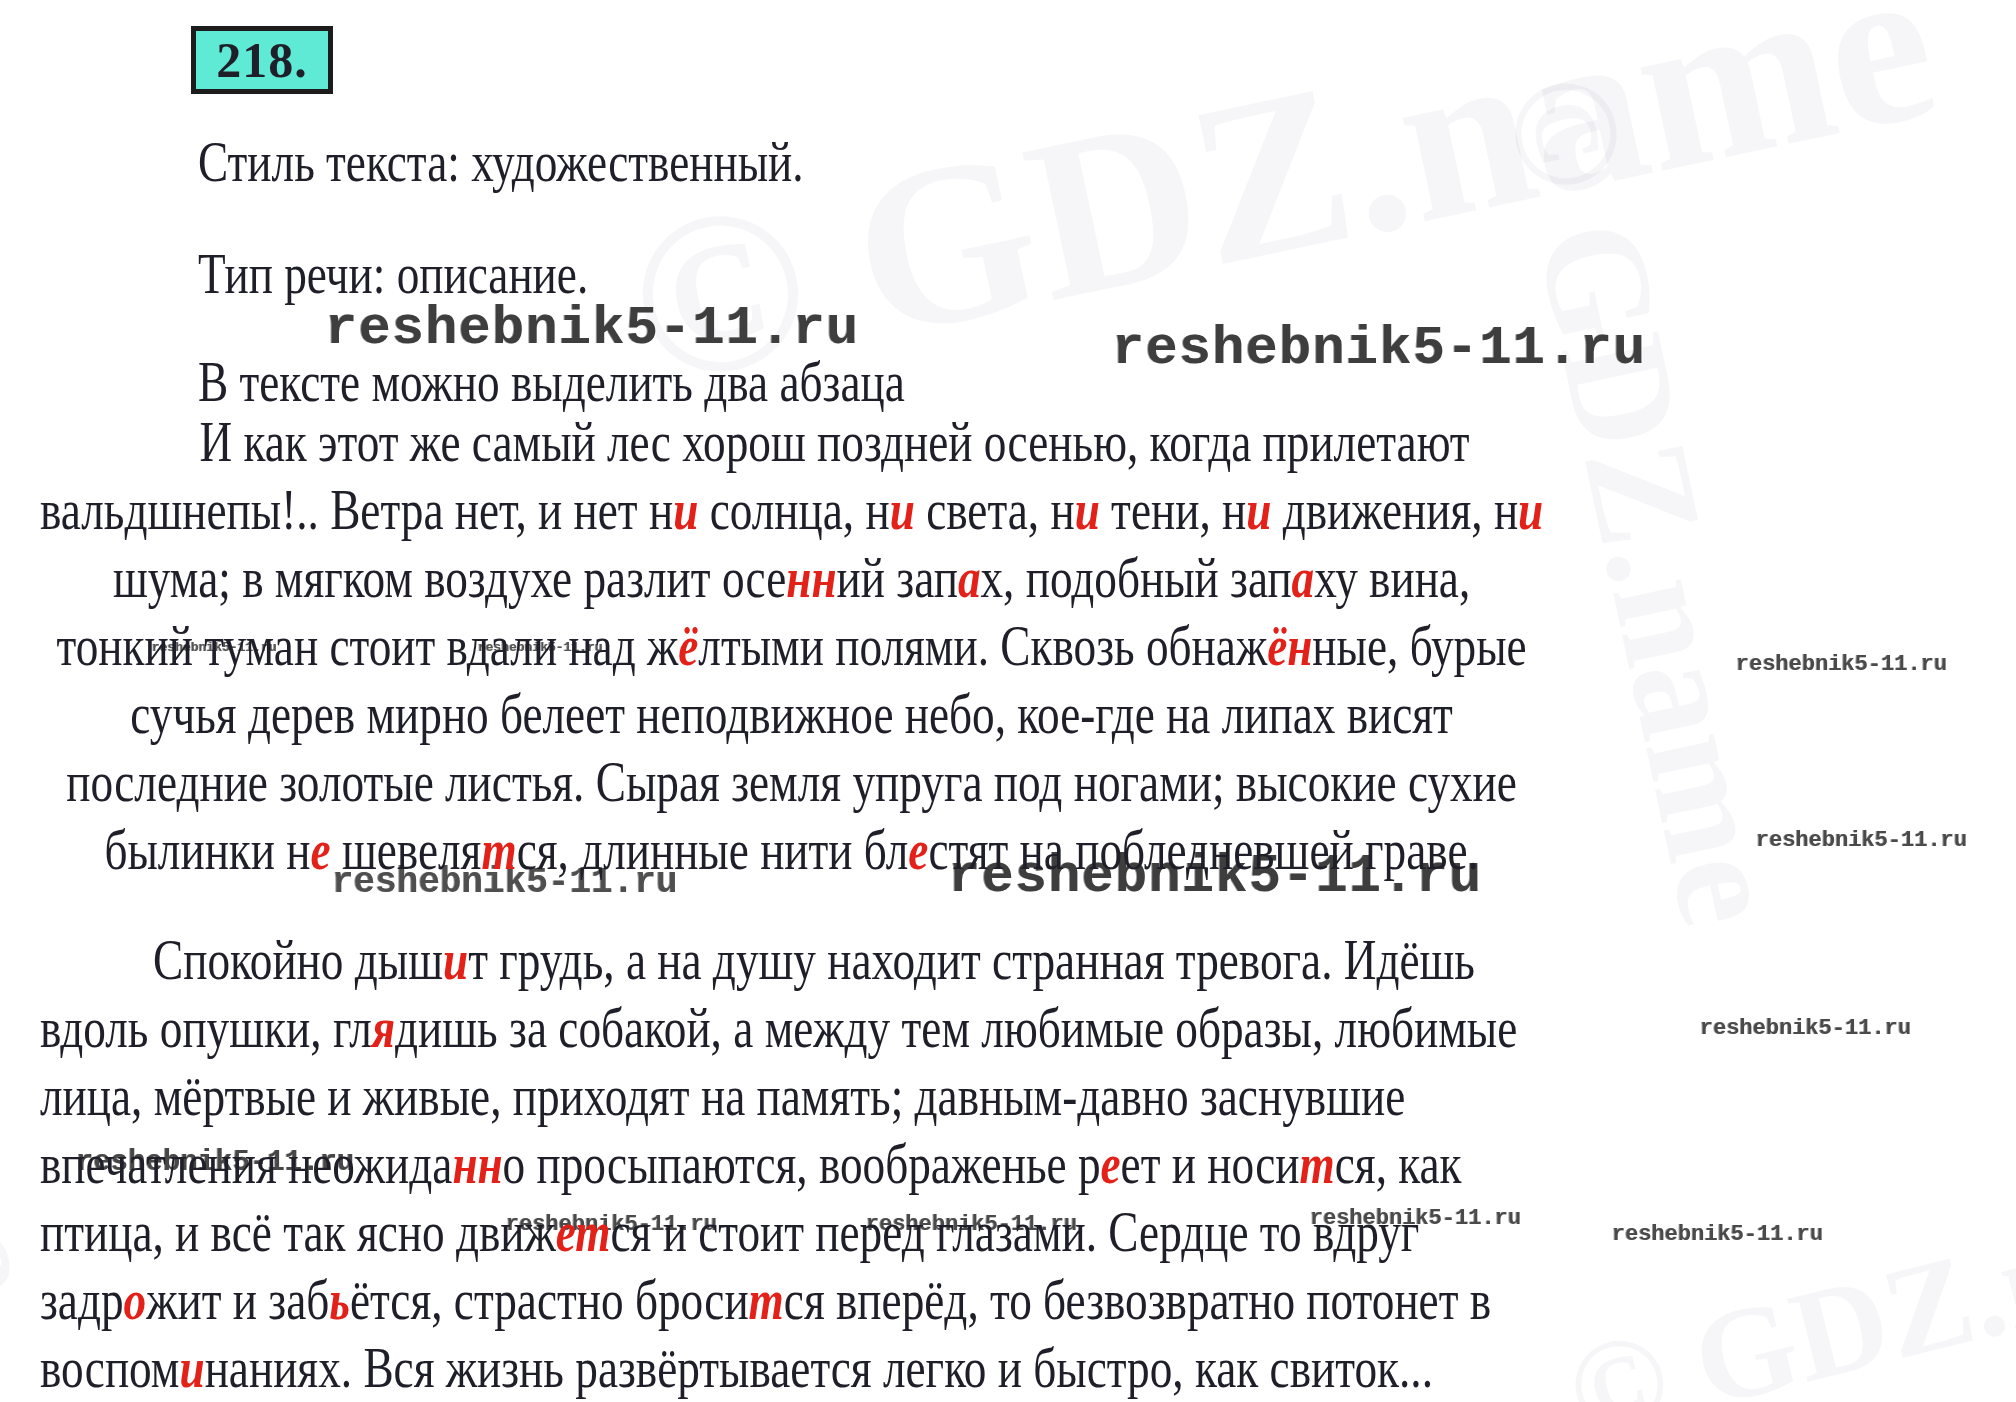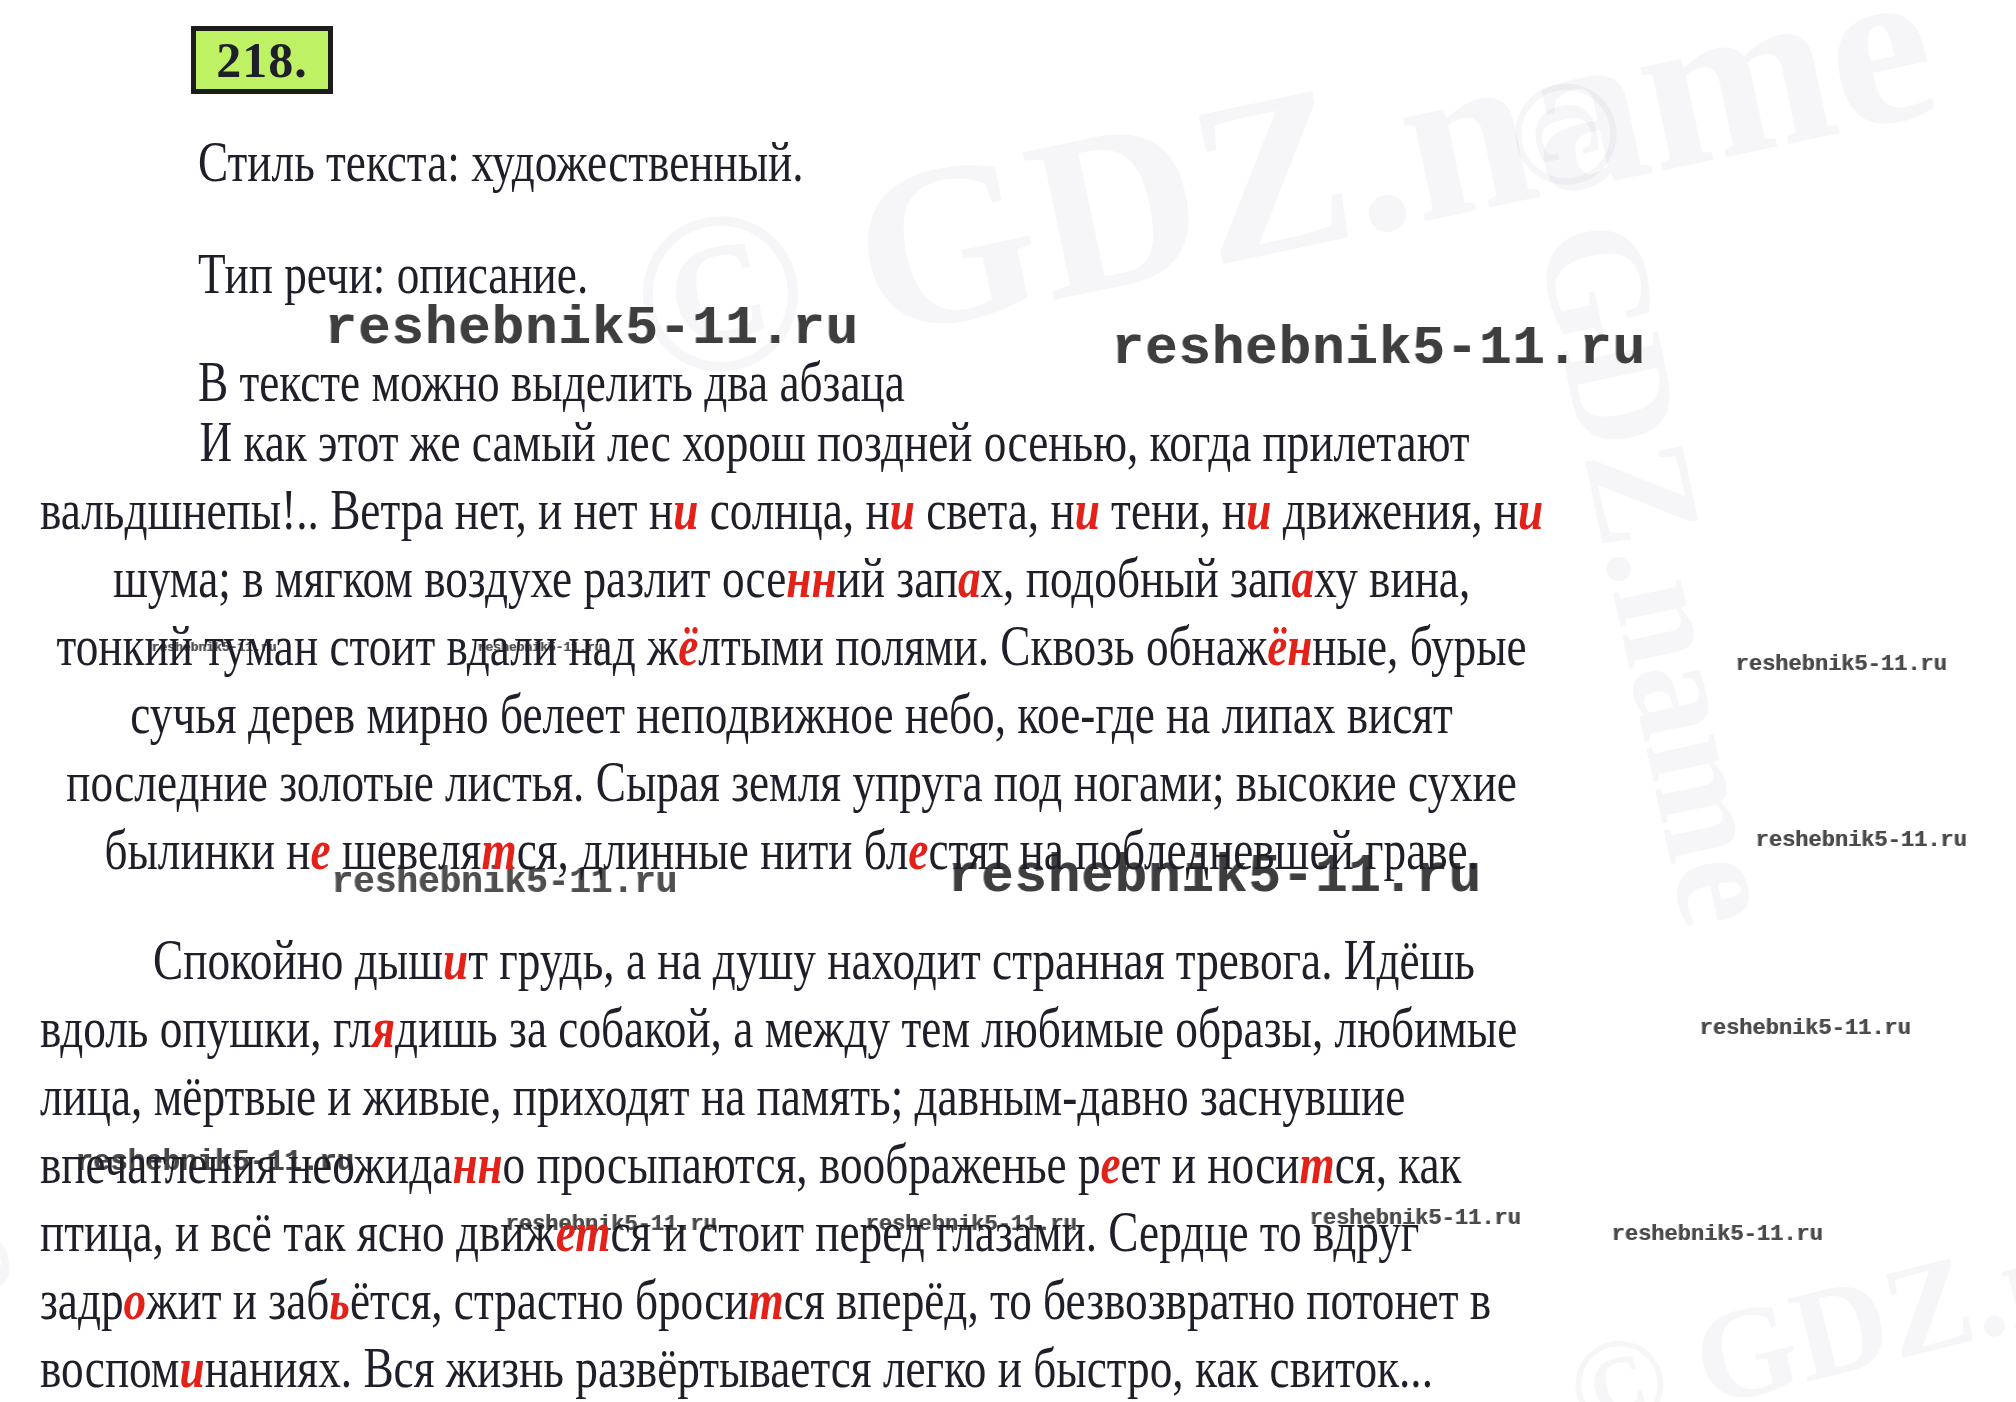--- a/index.html
+++ b/index.html
@@ -2,21 +2,21 @@
 <html><head>
 <meta charset="utf-8">
 <style>
   html,body{margin:0;padding:0;background:#ffffff;}
   .page{position:relative;width:2016px;height:1402px;background:#ffffff;overflow:hidden;
         font-family:"Liberation Serif","DejaVu Serif",serif;color:#1f1f2a;}
 
   
   .ex-box{position:absolute;left:191px;top:26px;width:132px;height:58px;
           border:5px solid #1c1c1c;display:flex;align-items:center;justify-content:center;
-          font-weight:bold;font-size:50px;letter-spacing:1px;background:#bef264;}
+          font-weight:bold;font-size:50px;letter-spacing:1px;background:#5eead4;}
 
   
   .tline{position:absolute;white-space:nowrap;font-size:58px;line-height:60px;
          transform:scaleX(0.78);transform-origin:0 0;letter-spacing:0px;}
   .para{position:absolute;left:40px;}
   .para .pline{white-space:nowrap;font-size:58px;height:68px;line-height:64px;
                transform:scaleX(0.78);transform-origin:0 0;}
   .red{color:#e32119;font-style:italic;font-weight:bold;}
 
   

